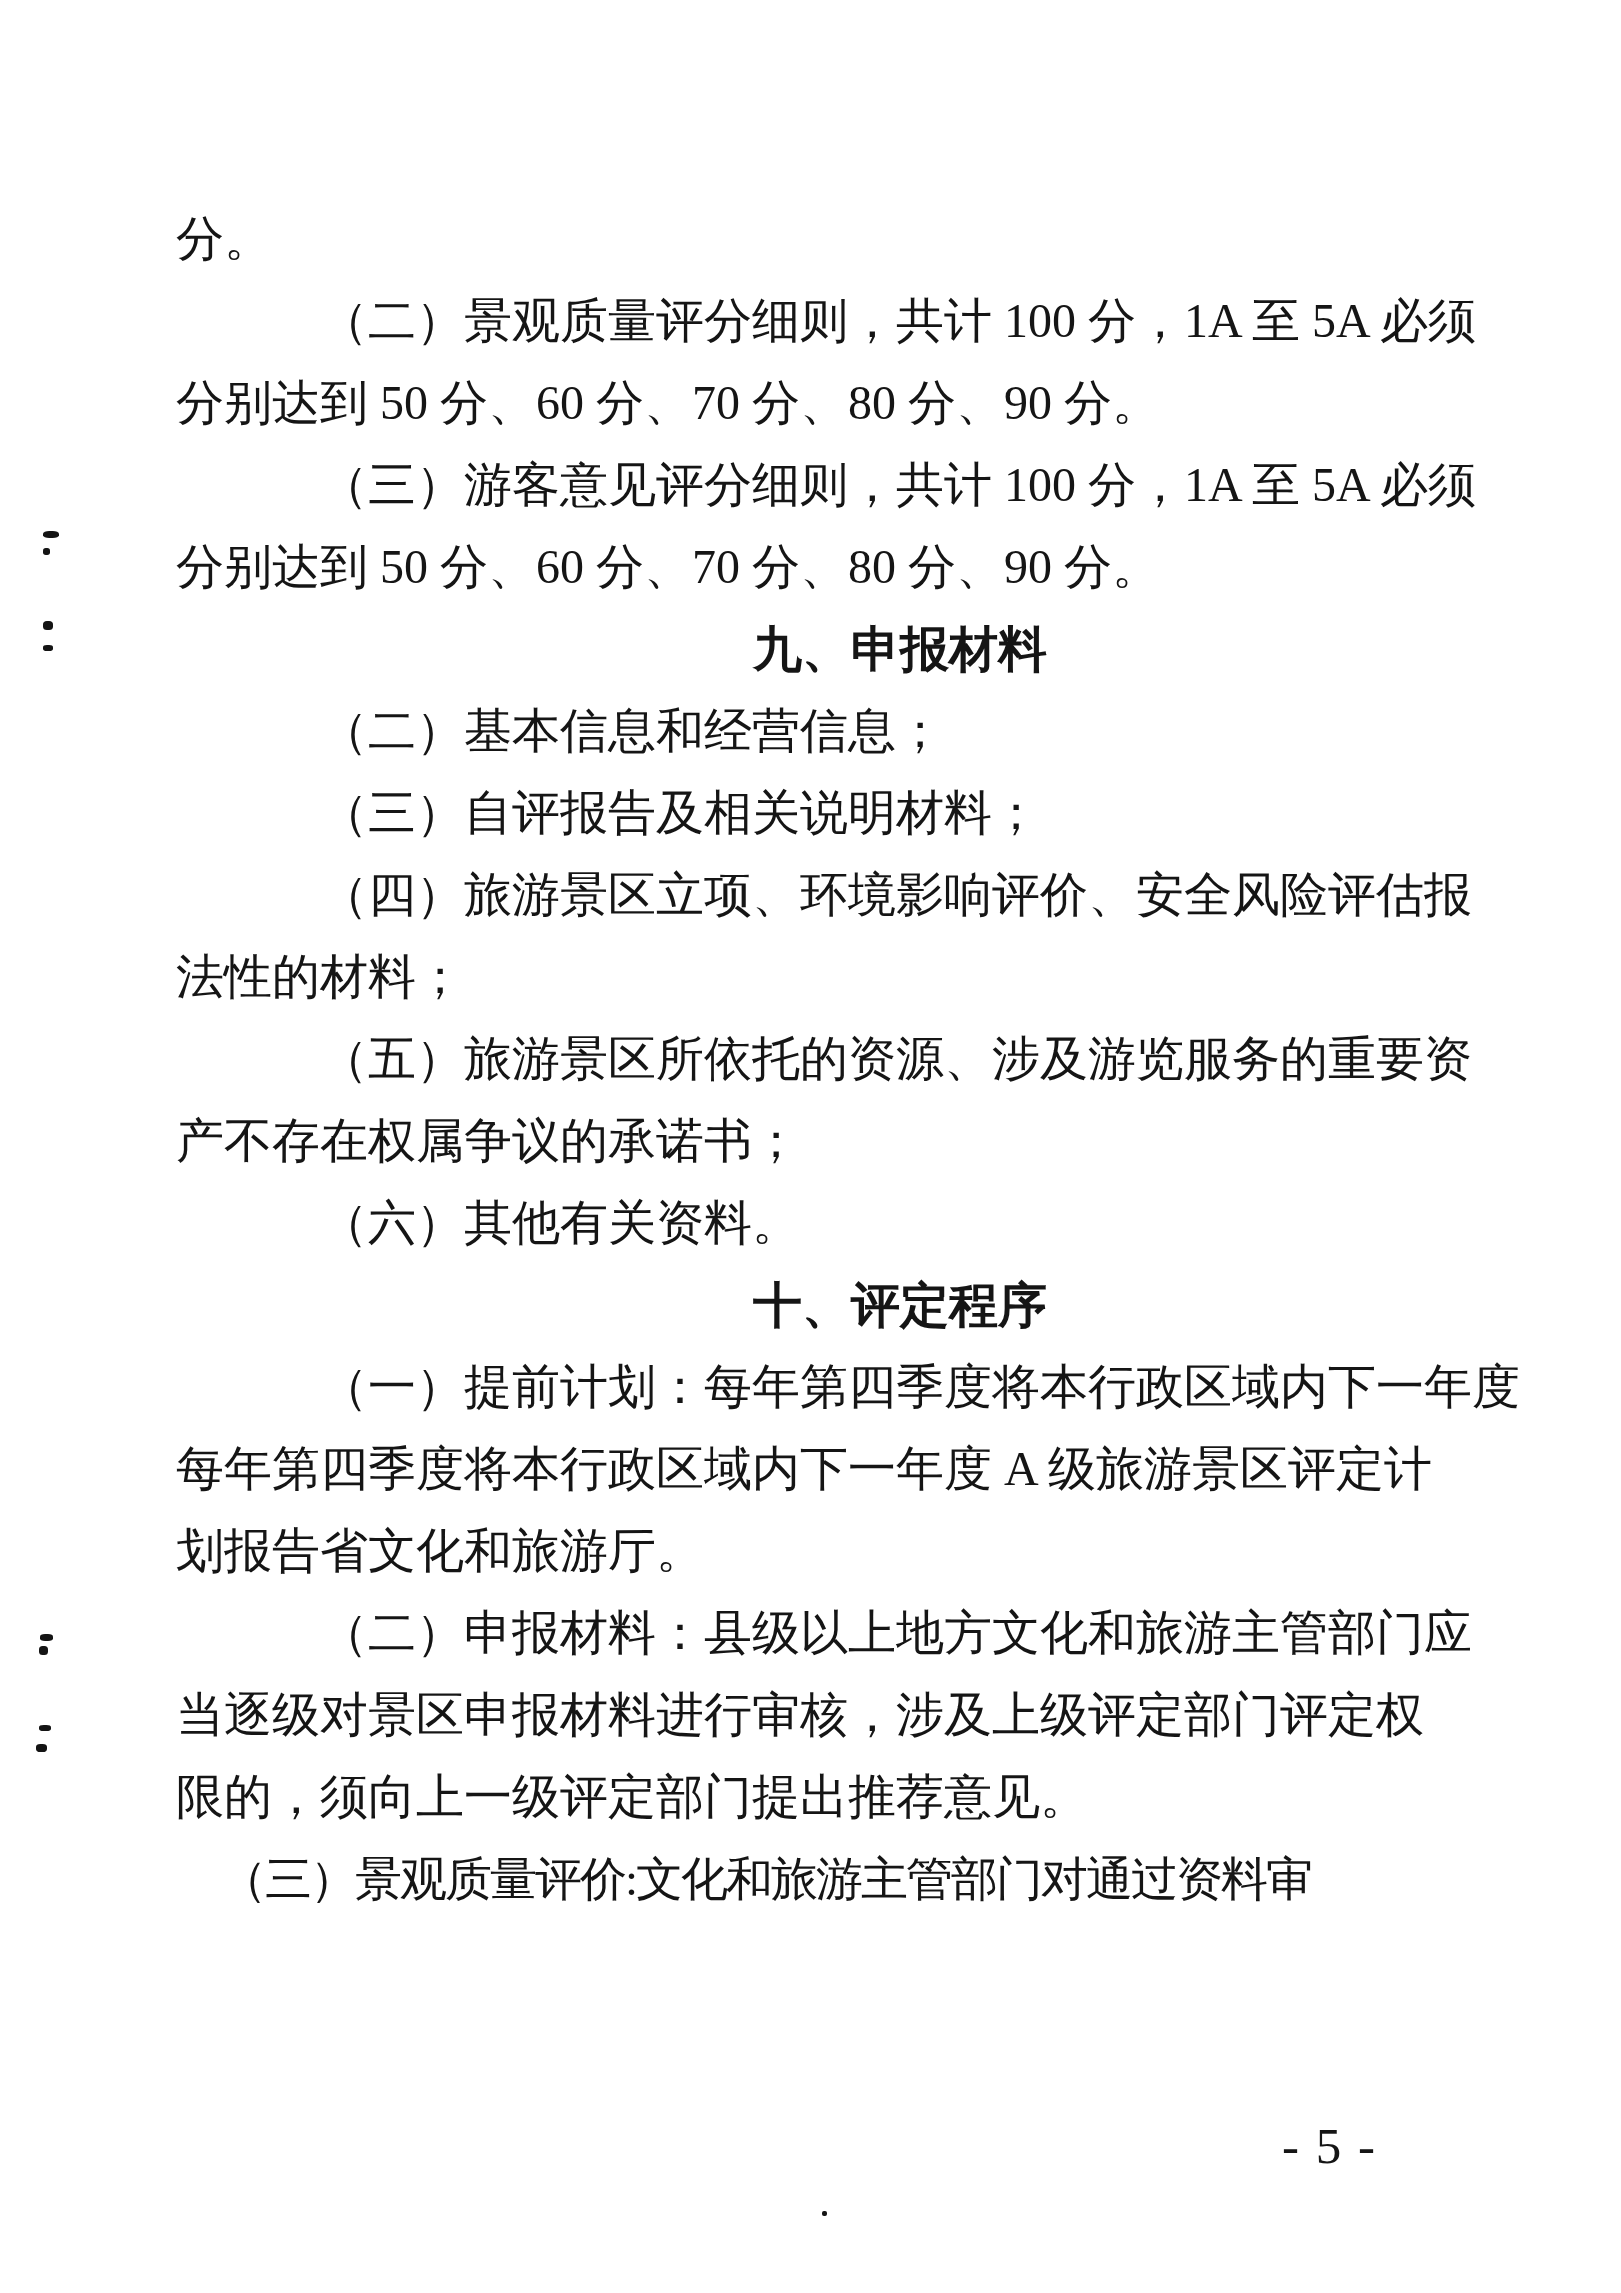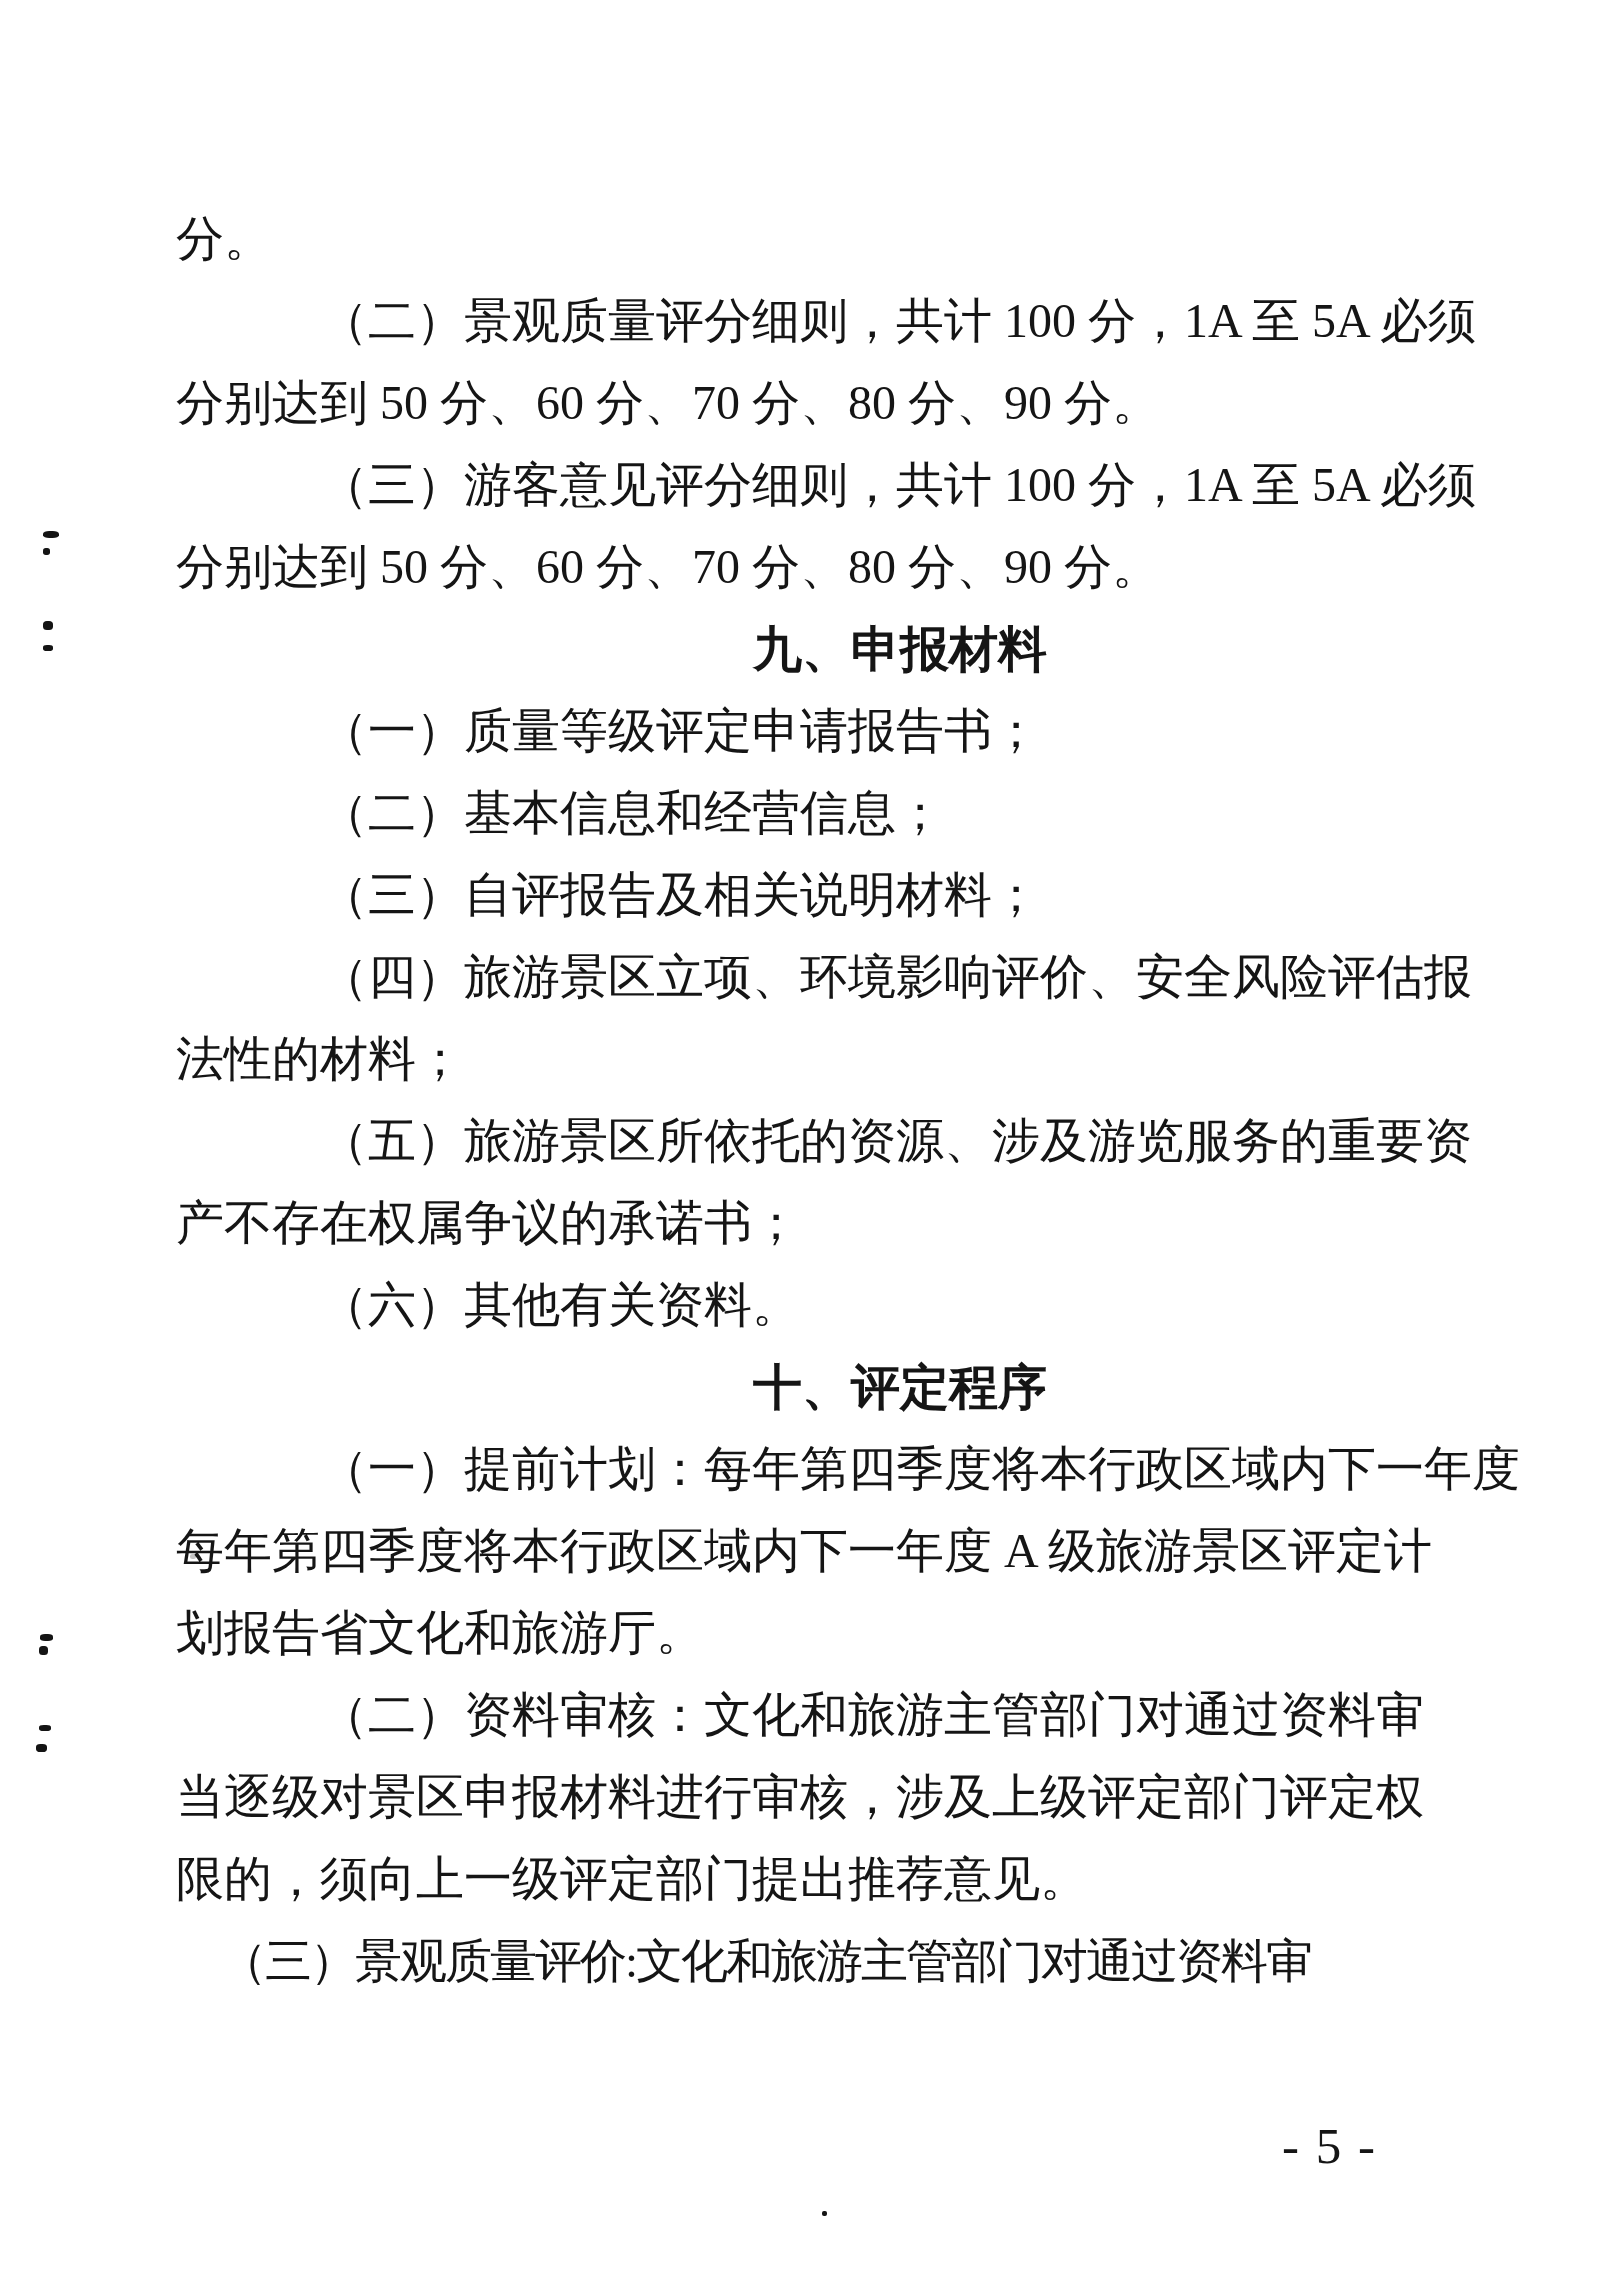--- a/index.html
+++ b/index.html
@@ -57,33 +57,32 @@
 
 <div class="page">
 
   <div class="content">
     <div class="line">分。</div>
     <div class="line indent">（二）景观质量评分细则，共计 100 分，1A 至 5A 必须</div>
     <div class="line">分别达到 50 分、60 分、70 分、80 分、90 分。</div>
     <div class="line indent">（三）游客意见评分细则，共计 100 分，1A 至 5A 必须</div>
     <div class="line">分别达到 50 分、60 分、70 分、80 分、90 分。</div>
     <div class="line indent head">九、申报材料</div>
-    <div class="line indent">（一）质量等级评定申请报告书；</div>
     <div class="line indent">（二）基本信息和经营信息；</div>
     <div class="line indent">（三）自评报告及相关说明材料；</div>
     <div class="line indent">（四）旅游景区立项、环境影响评价、安全风险评估报</div>
     <div class="line">法性的材料；</div>
     <div class="line indent">（五）旅游景区所依托的资源、涉及游览服务的重要资</div>
     <div class="line">产不存在权属争议的承诺书；</div>
     <div class="line indent">（六）其他有关资料。</div>
     <div class="line indent head">十、评定程序</div>
     <div class="line indent">（一）提前计划：每年第四季度将本行政区域内下一年度</div>
     <div class="line">每年第四季度将本行政区域内下一年度 A 级旅游景区评定计</div>
     <div class="line">划报告省文化和旅游厅。</div>
-    <div class="line indent">（二）资料审核：文化和旅游主管部门对通过资料审</div>
+    <div class="line indent">（二）申报材料：县级以上地方文化和旅游主管部门应</div>
     <div class="line">当逐级对景区申报材料进行审核，涉及上级评定部门评定权</div>
     <div class="line">限的，须向上一级评定部门提出推荐意见。</div>
     <div class="line indent1 tight">（三）景观质量评价:文化和旅游主管部门对通过资料审</div>
   </div>
 
   <div class="page-number">- 5 -</div>
 
   <div class="speck" style="left:43px;  top:531px;  width:15.7px; height:6.9px;"></div>
   <div class="speck" style="left:43px;  top:548px;  width:6.9px;  height:6.9px;"></div>
   <div class="speck" style="left:43px;  top:621px;  width:9.8px; height:8.8px;"></div>

